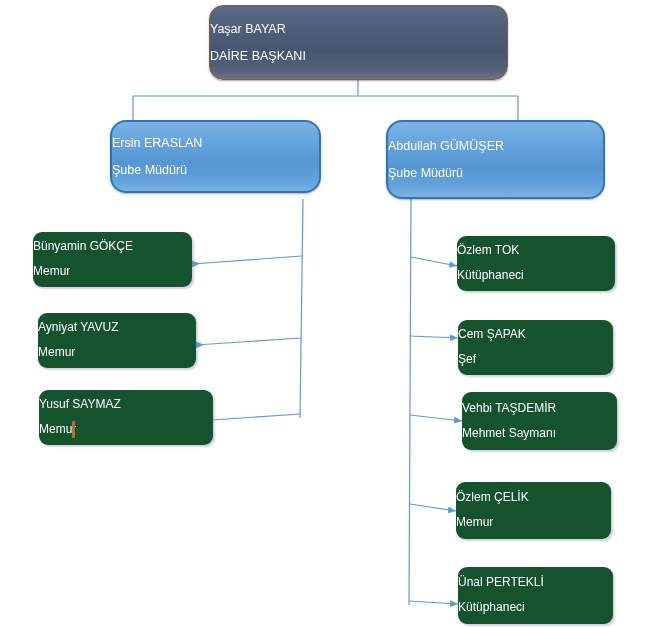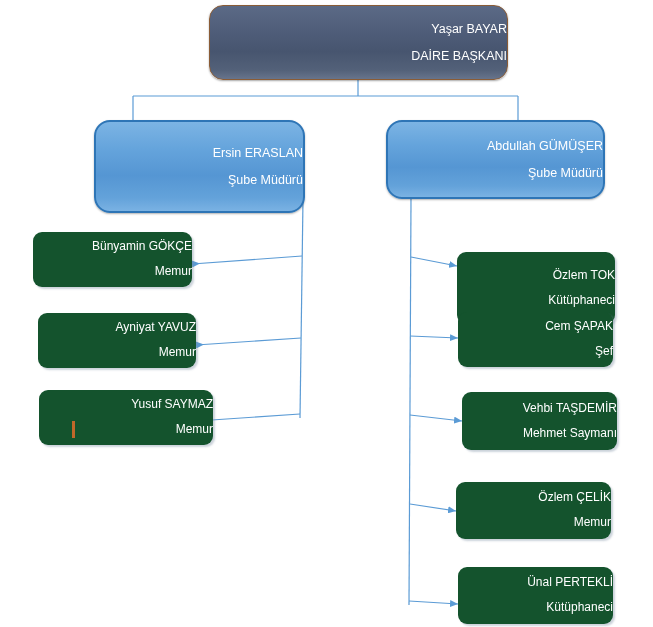--- a/index.html
+++ b/index.html
@@ -23,21 +23,21 @@
     height: 627px;
     pointer-events: none;
   }
   .node {
     position: absolute;
     box-sizing: border-box;
     display: flex;
     flex-direction: column;
     align-items: center;
     justify-content: center;
-    text-align: right;
+    text-align: left;
     color: #ffffff;
     z-index: 2;
   }
   .node .line1,
   .node .line2 {
     display: block;
     width: 100%;
     line-height: 1.15;
   }
   
@@ -121,21 +121,21 @@
       <path d="M410,504 L456,511" marker-end="url(#arrowR)"></path>
       <path d="M409,601 L458,604" marker-end="url(#arrowR)"></path>
     </g>
   </svg>
 
   <div class="node node--root" style="left:209px; top:5px; width:299px; height:75px;">
     <span class="line1">Yaşar BAYAR</span>
     <span class="line2">DAİRE BAŞKANI</span>
   </div>
 
-  <div class="node node--manager" style="left:94px; top:120px; width:211px; height:93px;">
+  <div class="node node--manager" style="left:110px; top:120px; width:211px; height:73px;">
     <span class="line1">Ersin ERASLAN</span>
     <span class="line2">Şube Müdürü</span>
   </div>
 
   <div class="node node--manager" style="left:386px; top:120px; width:219px; height:79px;">
     <span class="line1">Abdullah GÜMÜŞER</span>
     <span class="line2">Şube Müdürü</span>
   </div>
 
   <div class="node node--staff" style="left:33px; top:232px; width:159px; height:55px;">
@@ -148,26 +148,26 @@
     <span class="line2">Memur</span>
   </div>
 
   <div class="node node--staff" style="left:39px; top:390px; width:174px; height:55px;">
     <span class="line1">Yusuf SAYMAZ</span>
     <span class="line2">Memur</span>
   </div>
 
   <div class="caret-artifact" style="left:72px; top:421px; width:3px; height:17px;"></div>
 
-  <div class="node node--staff" style="left:457px; top:252px; width:158px; height:72px;">
+  <div class="node node--staff" style="left:457px; top:236px; width:158px; height:55px;">
     <span class="line1">Özlem TOK</span>
     <span class="line2">Kütüphaneci</span>
   </div>
 
-  <div class="node node--staff" style="left:458px; top:312px; width:155px; height:55px;">
+  <div class="node node--staff" style="left:458px; top:320px; width:155px; height:55px;">
     <span class="line1">Cem ŞAPAK</span>
     <span class="line2">Şef</span>
   </div>
 
   <div class="node node--staff" style="left:462px; top:392px; width:155px; height:58px;">
     <span class="line1">Vehbi TAŞDEMİR</span>
     <span class="line2">Mehmet Saymanı</span>
   </div>
 
   <div class="node node--staff" style="left:456px; top:482px; width:155px; height:57px;">

